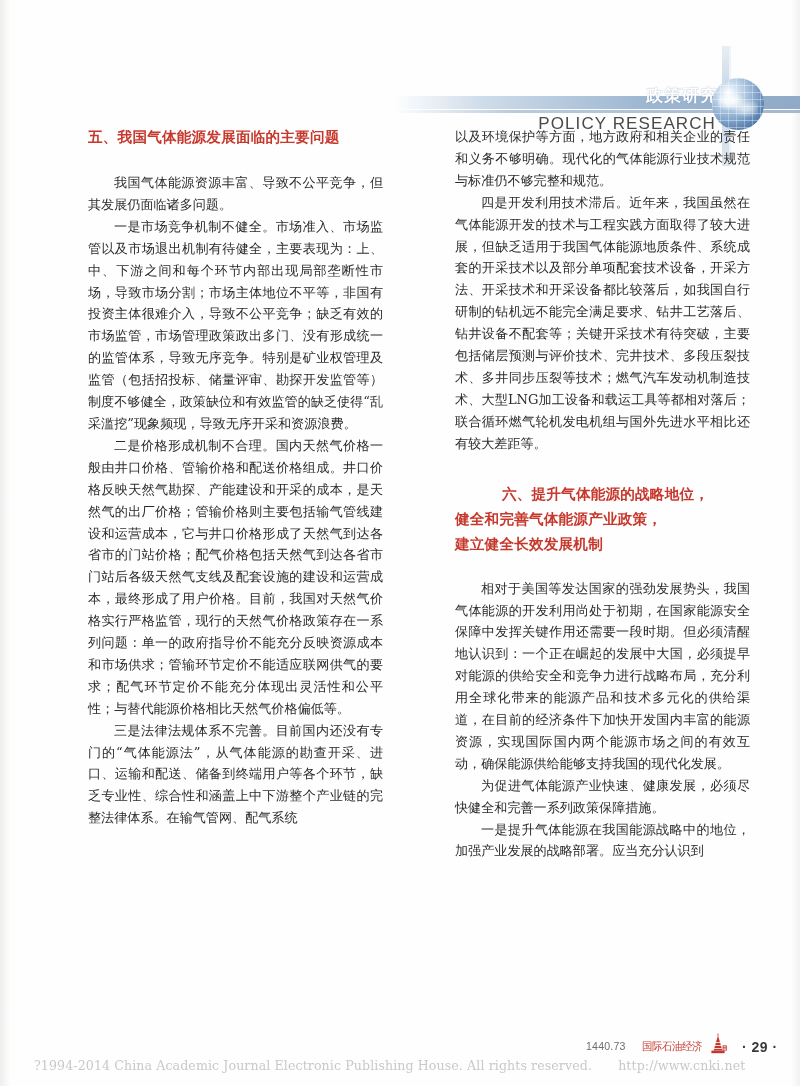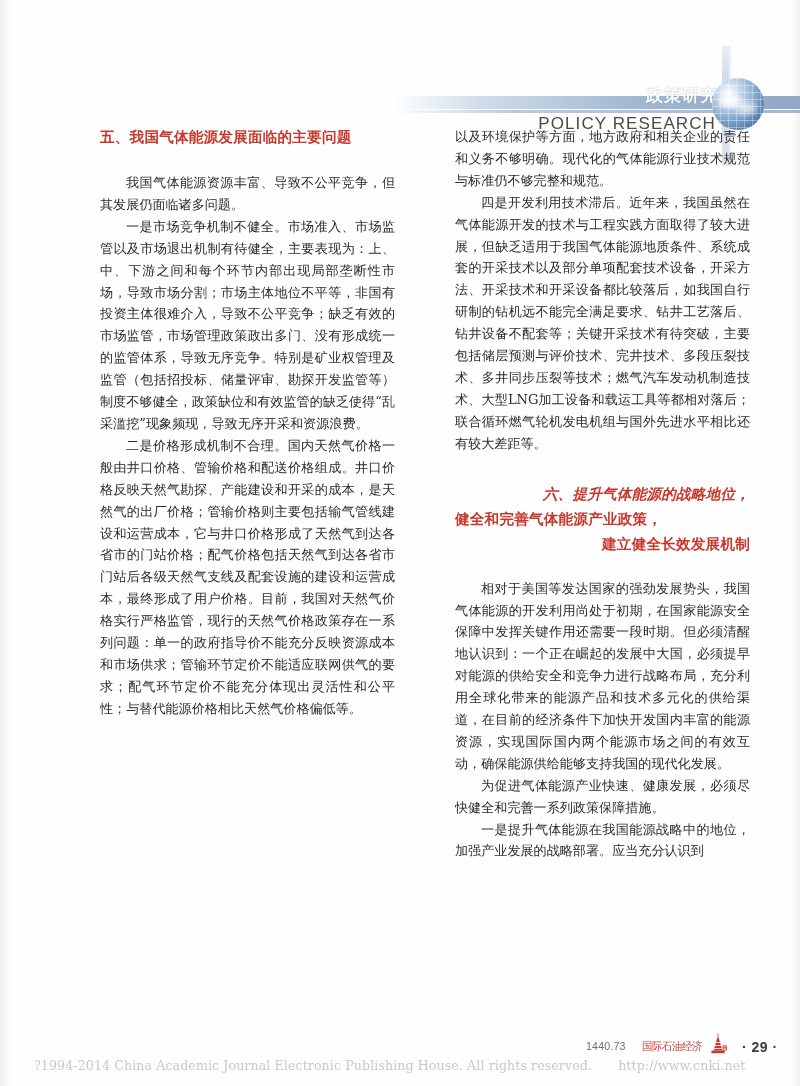--- a/index.html
+++ b/index.html
@@ -99,21 +99,21 @@
       repeating-linear-gradient(to bottom, rgba(255,255,255,.38) 0 1px, rgba(255,255,255,0) 1px 7px),
       repeating-linear-gradient(to right, rgba(255,255,255,.30) 0 1px, rgba(255,255,255,0) 1px 8px);
   }
 
   
   .col {
     position: absolute;
     top: 126px;
     width: 295px;
   }
-  .col-left  { left: 100px; }
+  .col-left  { left: 88px; }
   .col-right { left: 407px; margin-left: 48px; }
 
   .body-text {
     font-family: "DejaVu Serif", "Liberation Serif", serif;
     font-size: 13.1px;
     line-height: 21.9px;
     color: #2b2b2b;
     text-align: justify;
     text-justify: inter-character;
     margin: 0;
@@ -134,23 +134,23 @@
     font-family: "DejaVu Sans", "Liberation Sans", sans-serif;
     font-size: 14.6px;
     font-weight: bold;
     color: #c7382c;
     line-height: 25px;
     margin: 26px 0 22px 0;
     text-align: center;
     letter-spacing: .2px;
   }
   .sec-head-2 .ln { display: block; }
-  .sec-head-2 .ln.l1 { text-align: right; padding-left: 6px; font-style: italic; }
+  .sec-head-2 .ln.l1 { text-align: center; padding-left: 6px; }
   .sec-head-2 .ln.l2 { text-align: left; padding-left: 0px; }
-  .sec-head-2 .ln.l3 { text-align: right; }
+  .sec-head-2 .ln.l3 { text-align: left; }
 
   
   .footer {
     position: absolute;
     left: 0; bottom: 0;
     width: 800px; height: 66px;
   }
   .cnki-line {
     position: absolute;
     left: 34px; top: 38px;
@@ -212,20 +212,21 @@
       <div class="globe-grid"></div>
     </div>
   </div>
 
   <div class="col col-left">
     <h2 class="sec-head-1">五、我国气体能源发展面临的主要问题</h2>
 
     <p class="body-text indent">我国气体能源资源丰富、导致不公平竞争，但其发展仍面临诸多问题。</p>
     <p class="body-text indent">一是市场竞争机制不健全。市场准入、市场监管以及市场退出机制有待健全，主要表现为：上、中、下游之间和每个环节内部出现局部垄断性市场，导致市场分割；市场主体地位不平等，非国有投资主体很难介入，导致不公平竞争；缺乏有效的市场监管，市场管理政策政出多门、没有形成统一的监管体系，导致无序竞争。特别是矿业权管理及监管（包括招投标、储量评审、勘探开发监管等）制度不够健全，政策缺位和有效监管的缺乏使得“乱采滥挖”现象频现，导致无序开采和资源浪费。</p>
     <p class="body-text indent">二是价格形成机制不合理。国内天然气价格一般由井口价格、管输价格和配送价格组成。井口价格反映天然气勘探、产能建设和开采的成本，是天然气的出厂价格；管输价格则主要包括输气管线建设和运营成本，它与井口价格形成了天然气到达各省市的门站价格；配气价格包括天然气到达各省市门站后各级天然气支线及配套设施的建设和运营成本，最终形成了用户价格。目前，我国对天然气价格实行严格监管，现行的天然气价格政策存在一系列问题：单一的政府指导价不能充分反映资源成本和市场供求；管输环节定价不能适应联网供气的要求；配气环节定价不能充分体现出灵活性和公平性；与替代能源价格相比天然气价格偏低等。</p>
+    <p class="body-text indent">三是法律法规体系不完善。目前国内还没有专门的“气体能源法”，从气体能源的勘查开采、进口、运输和配送、储备到终端用户等各个环节，缺乏专业性、综合性和涵盖上中下游整个产业链的完整法律体系。在输气管网、配气系统</p>
   </div>
 
   <div class="col col-right">
     <p class="body-text">以及环境保护等方面，地方政府和相关企业的责任和义务不够明确。现代化的气体能源行业技术规范与标准仍不够完整和规范。</p>
     <p class="body-text indent">四是开发利用技术滞后。近年来，我国虽然在气体能源开发的技术与工程实践方面取得了较大进展，但缺乏适用于我国气体能源地质条件、系统成套的开采技术以及部分单项配套技术设备，开采方法、开采技术和开采设备都比较落后，如我国自行研制的钻机远不能完全满足要求、钻井工艺落后、钻井设备不配套等；关键开采技术有待突破，主要包括储层预测与评价技术、完井技术、多段压裂技术、多井同步压裂等技术；燃气汽车发动机制造技术、大型LNG加工设备和载运工具等都相对落后；联合循环燃气轮机发电机组与国外先进水平相比还有较大差距等。</p>
 
     <h2 class="sec-head-2">
       <span class="ln l1">六、提升气体能源的战略地位，</span>
       <span class="ln l2">健全和完善气体能源产业政策，</span>
       <span class="ln l3">建立健全长效发展机制</span>

